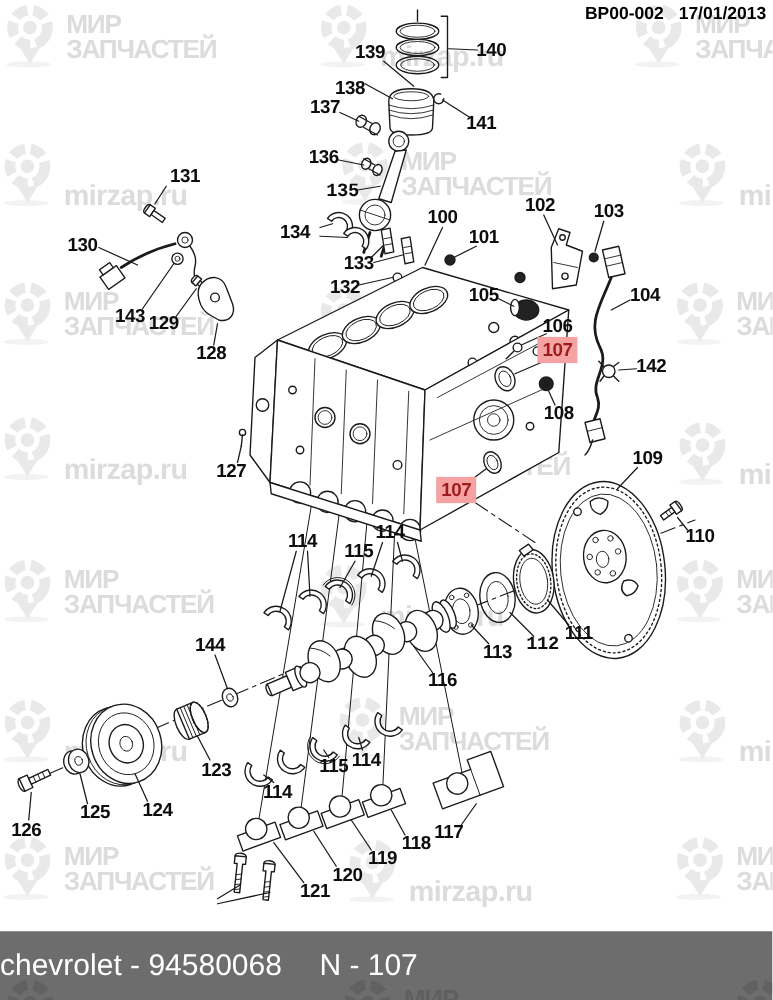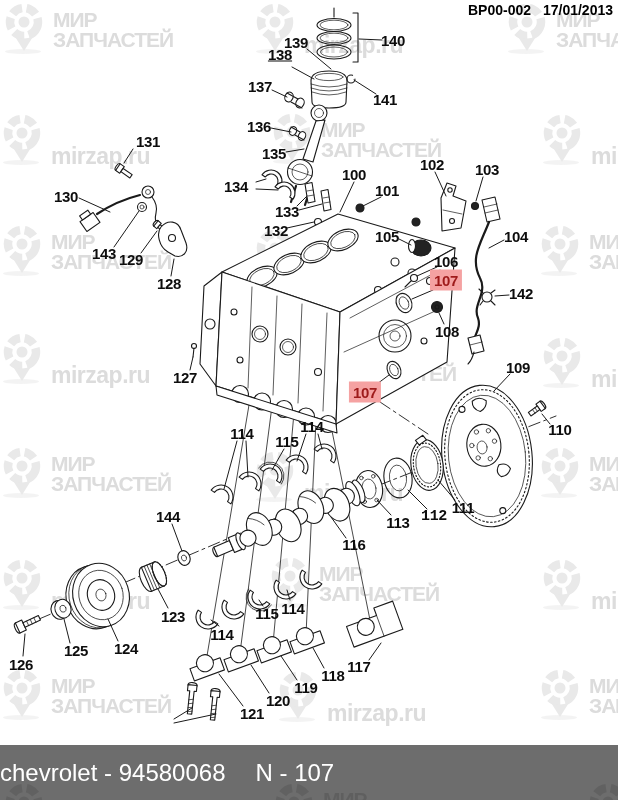--- a/index.html
+++ b/index.html
@@ -649,25 +649,25 @@
 
   <div id="callout-layer">
       <div class="callout" style="left: 148px; top: 141px;">131</div>
       <div class="callout" style="left: 66px; top: 196px;">130</div>
       <div class="callout" style="left: 104px; top: 253px;">143</div>
       <div class="callout" style="left: 131px; top: 259px;">129</div>
       <div class="callout" style="left: 169px; top: 283px;">128</div>
       <div class="callout" style="left: 185px; top: 377px;">127</div>
       <div class="callout" style="left: 296px; top: 42px;">139</div>
       <div class="callout" style="left: 393px; top: 40px;">140</div>
-      <div class="callout" style="left: 280px; top: 54px; text-decoration: underline;">138</div>
+      <div class="callout" style="left: 280px; top: 71px;">138</div>
       <div class="callout" style="left: 260px; top: 86px;">137</div>
       <div class="callout" style="left: 385px; top: 99px;">141</div>
       <div class="callout" style="left: 259px; top: 126px;">136</div>
-      <div class="callout" style="left: 274px; top: 153px;">135</div>
+      <div class="callout" style="left: 274px; top: 153px; font-family: Liberation Mono, monospace;">135</div>
       <div class="callout" style="left: 236px; top: 186px;">134</div>
       <div class="callout" style="left: 287px; top: 211px;">133</div>
       <div class="callout" style="left: 276px; top: 230px;">132</div>
       <div class="callout" style="left: 354px; top: 174px;">100</div>
       <div class="callout" style="left: 387px; top: 190px;">101</div>
       <div class="callout" style="left: 432px; top: 164px;">102</div>
       <div class="callout" style="left: 487px; top: 169px;">103</div>
       <div class="callout" style="left: 516px; top: 236px;">104</div>
       <div class="callout" style="left: 387px; top: 236px;">105</div>
       <div class="callout" style="left: 446px; top: 261px;">106</div>

